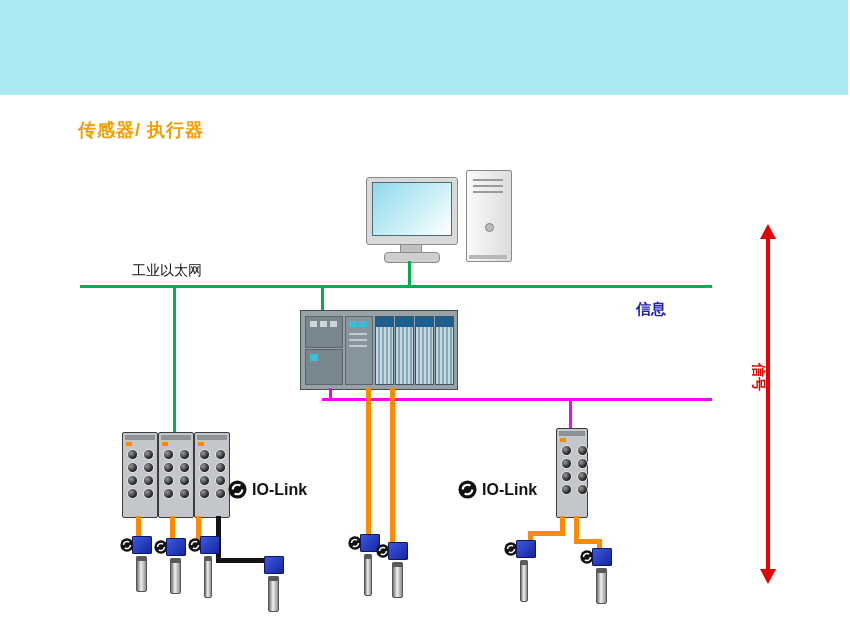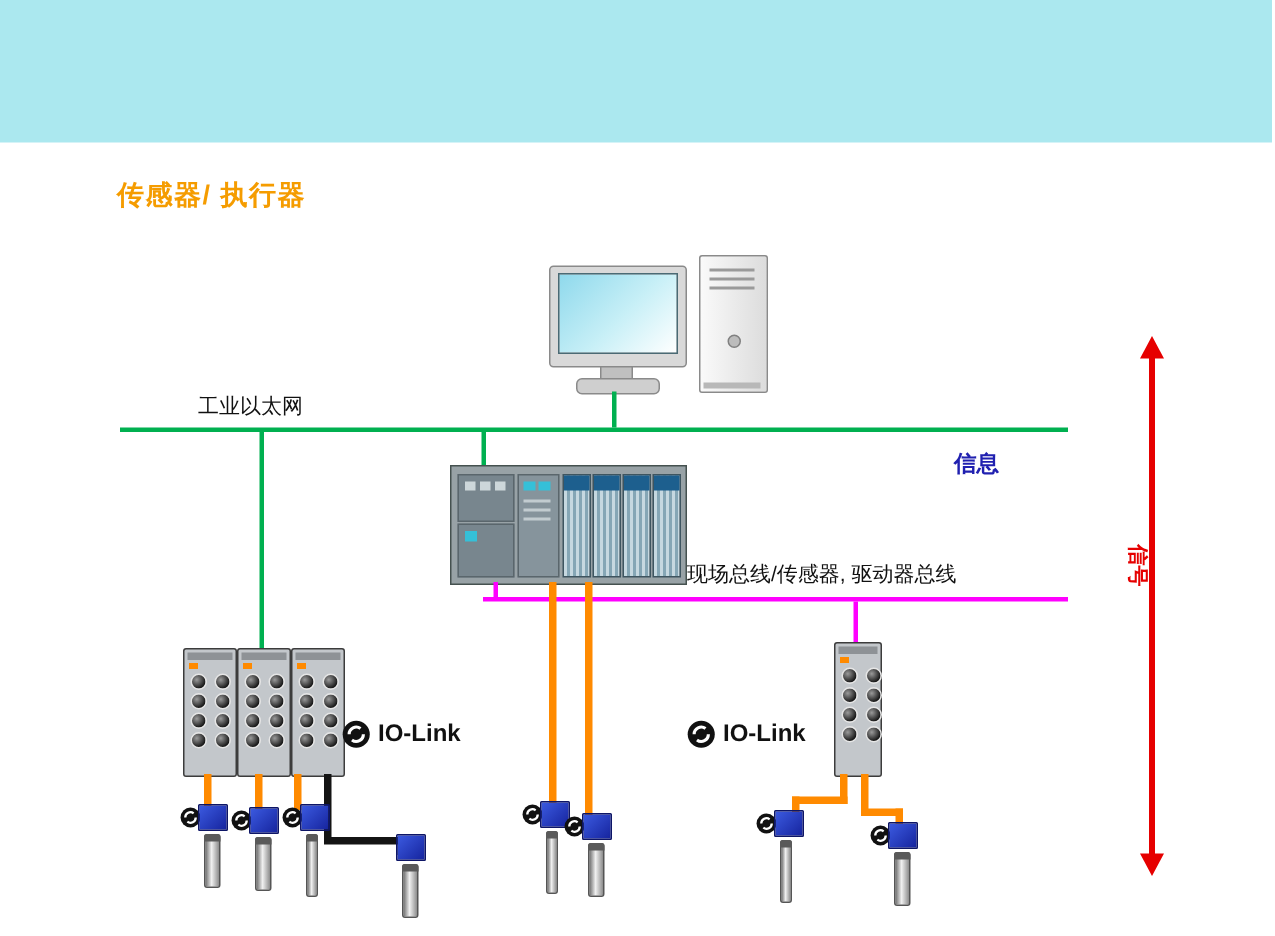--- a/index.html
+++ b/index.html
@@ -140,21 +140,20 @@
         <span class="cap"></span>
       </div>
     <div class="slat" style="left:134px">
         <span class="cap"></span>
       </div>
   </div>
 
   <div class="abs mag fb-h"></div>
   <div class="abs mag fb-v1"></div>
   <div class="abs mag fb-v2"></div>
-  <div class="abs lbl lbl-fb">现场总线/传感器, 驱动器总线</div>
 
   <div class="abs master m-l1">
     <div class="strip"></div>
       <div class="chipO"></div>
     <div class="ports">
         <span class="port"></span>
         <span class="port"></span>
         <span class="port"></span>
         <span class="port"></span>
         <span class="port"></span>

